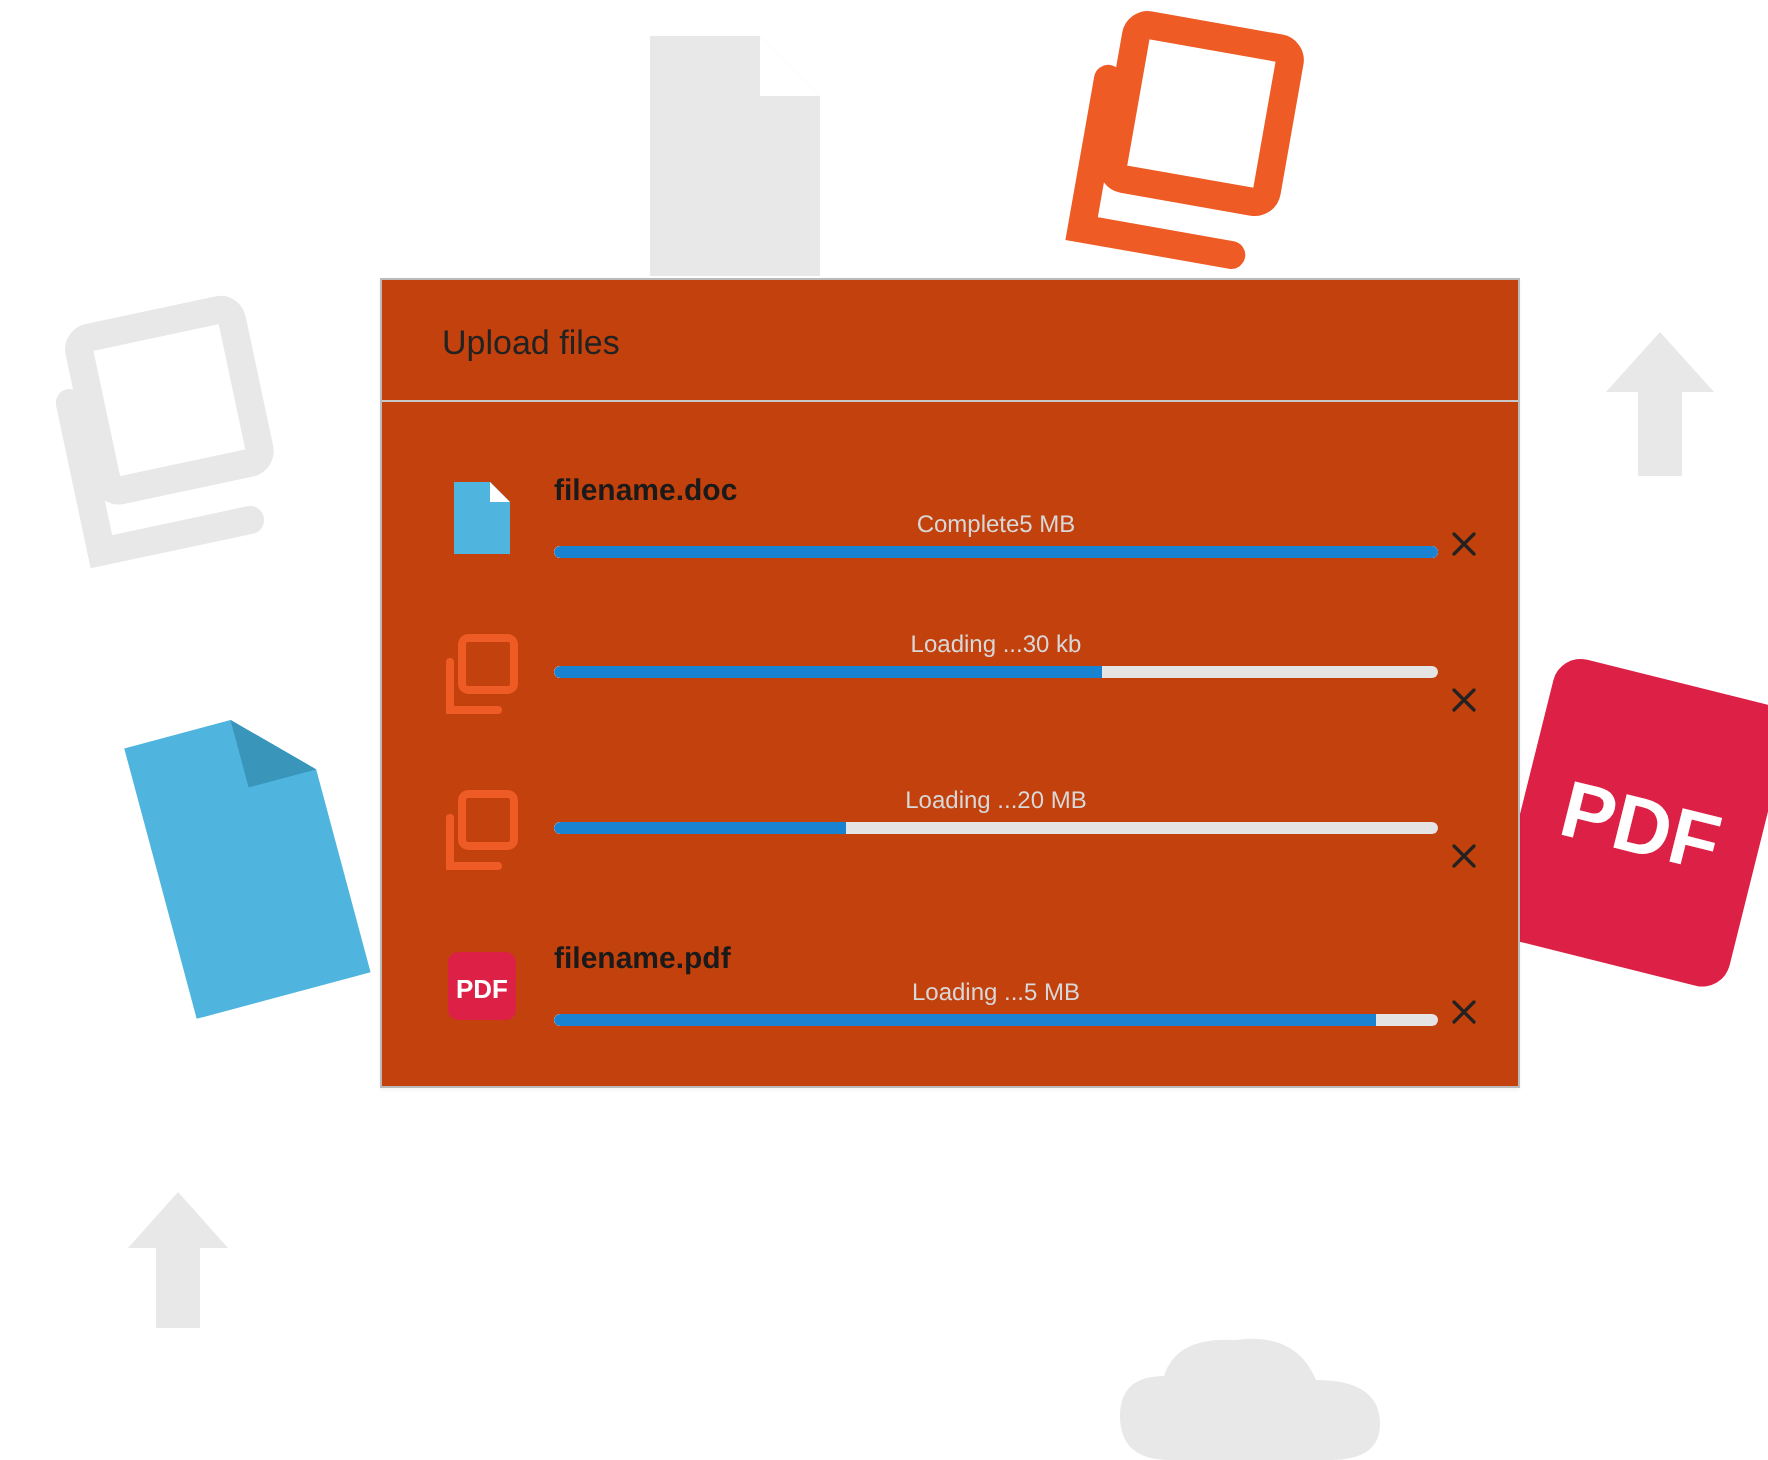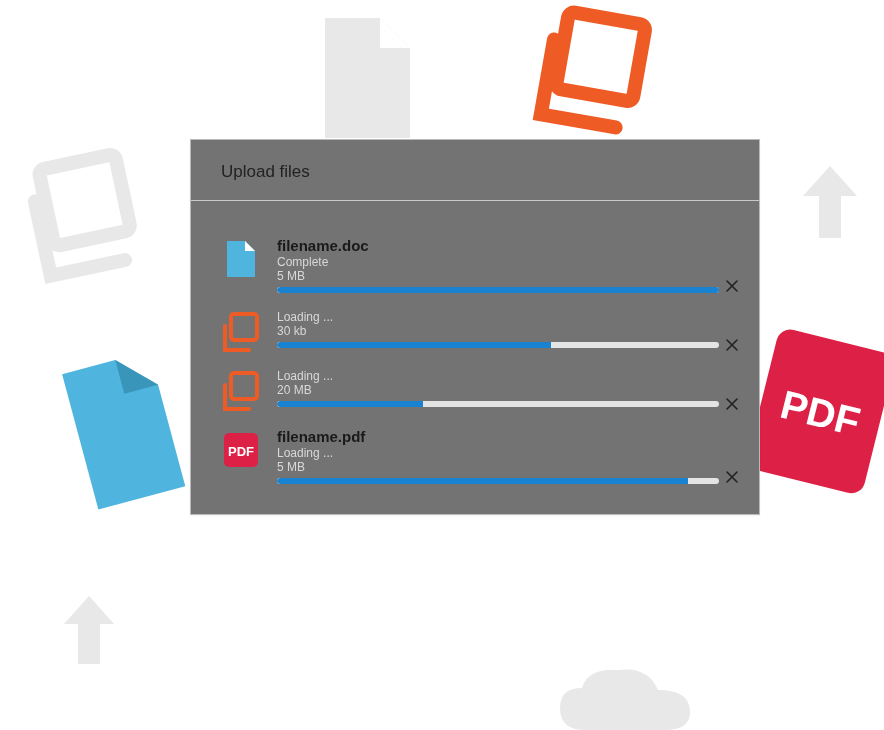--- a/index.html
+++ b/index.html
@@ -10,63 +10,62 @@
   background: #fff;
   position: relative;
   overflow: hidden;
 }
 .bg-decor { position: absolute; z-index: 1; }
 .dialog {
   position: absolute;
   left: 190px;
   top: 139px;
   width: 570px;
-  background: #737373;
+  background: #c2410c;
   border: 1px solid #bababa;
   z-index: 10;
   box-shadow: 0 1px 2px rgba(0,0,0,0.05);
 }
 .dialog-header {
   padding: 22px 30px 18px 30px;
   border-bottom: 1px solid #c8c8c8;
 }
 .dialog-title {
   font-size: 17px;
   color: #222;
   font-weight: 400;
 }
 .file-list { padding: 36px 40px 20px 30px; }
 .file-row {
   display: flex;
   align-items: flex-start;
-  margin-bottom: 17px;
+  margin-bottom: 36px;
   position: relative;
 }
 .file-row:last-child { margin-bottom: 10px; }
 .file-icon {
   width: 40px;
   height: 40px;
   flex-shrink: 0;
   margin-right: 16px;
   margin-top: 2px;
 }
 .file-body { flex: 1; }
 .file-name {
   font-size: 15px;
   font-weight: 600;
   color: #1a1a1a;
   margin-bottom: 1px;
 }
 .file-meta {
   display: flex;
-  justify-content: flex-end;
+  justify-content: center;
   font-size: 12px;
   color: #d8d8d8;
   margin-bottom: 4px;
-  flex-direction: column;
 }
 .progress-track {
   width: 100%;
   height: 6px;
   background: #e4e4e4;
   border-radius: 3px;
   overflow: hidden;
 }
 .progress-fill {
   height: 100%;

